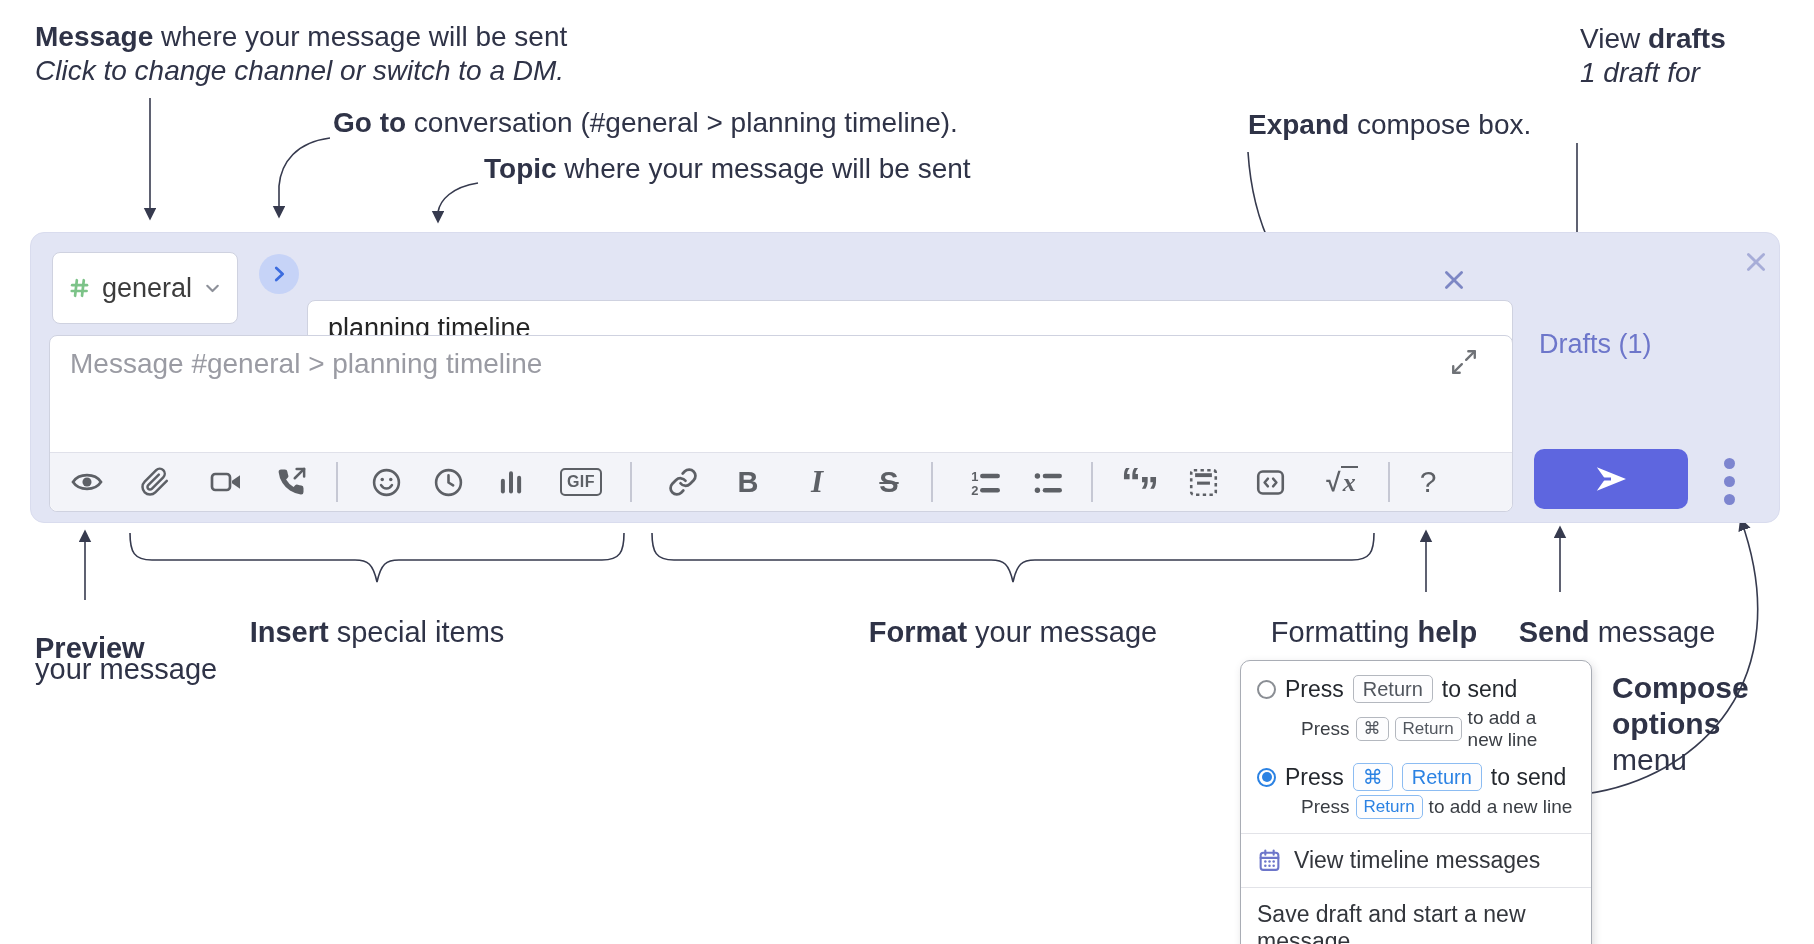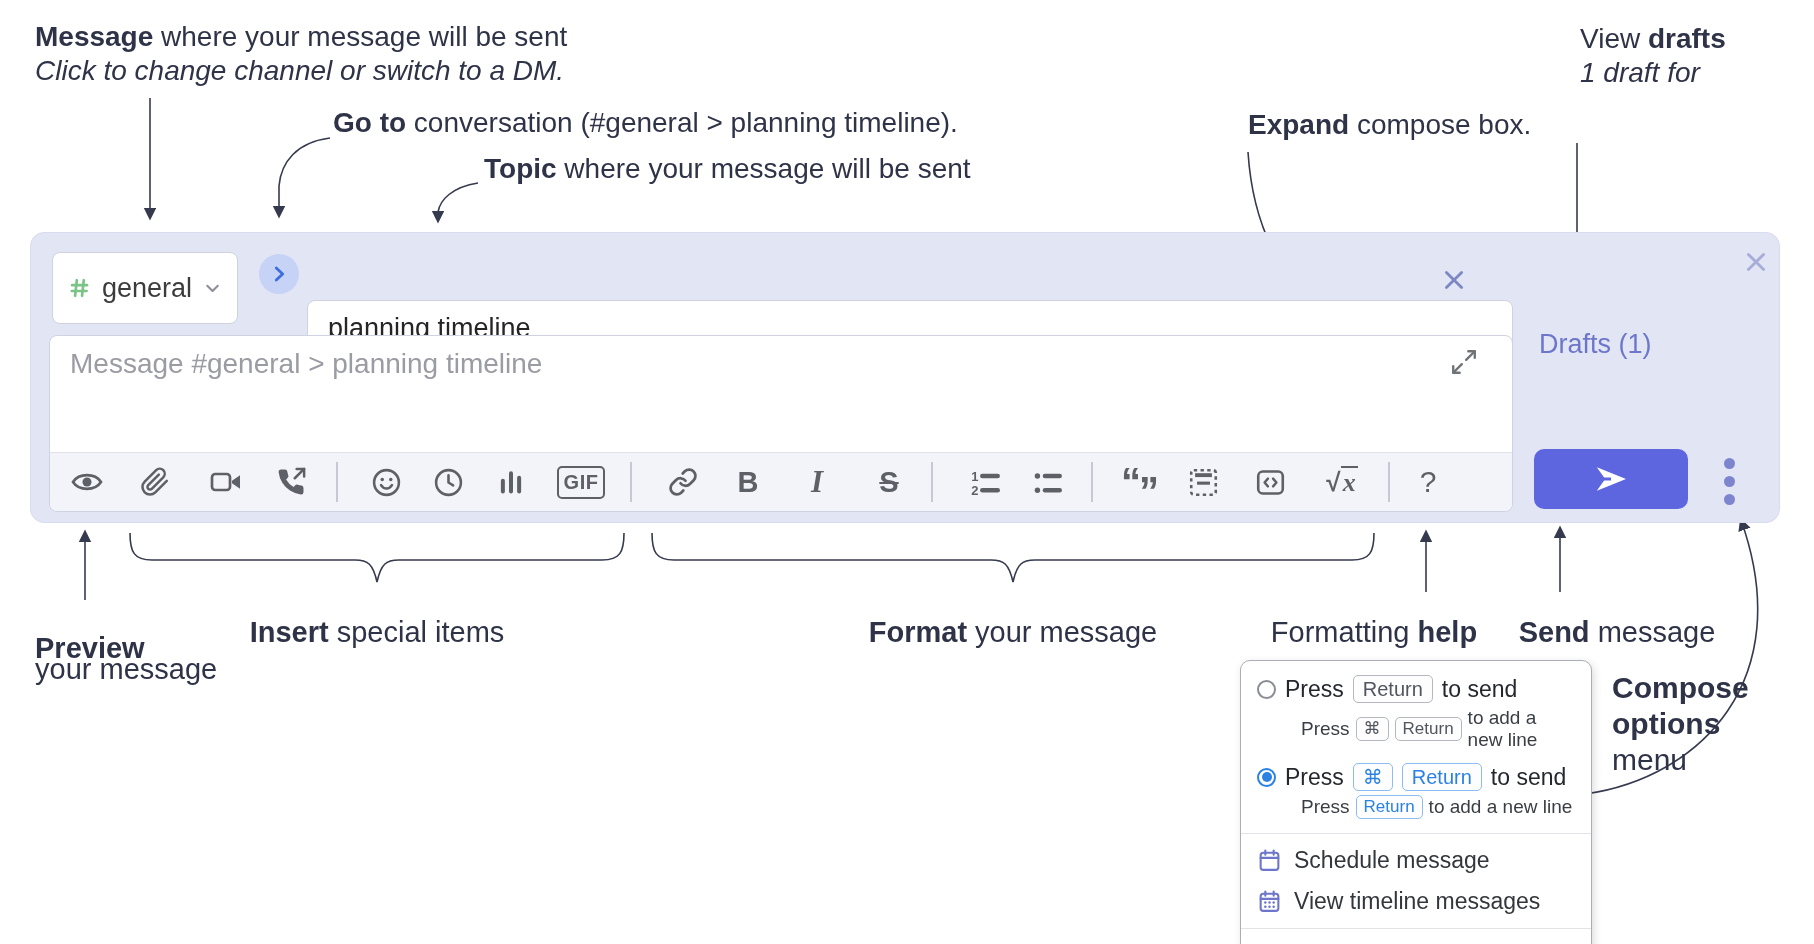--- a/index.html
+++ b/index.html
@@ -43,21 +43,21 @@
   .expand-btn { position:absolute; right:32px; top:12px; width:30px; height:30px; cursor:pointer; }
 
   .toolbar { position:absolute; left:0; bottom:0; width:100%; height:58px; background:#f3f4f9;
     border-top:1px solid #e0e1ea; border-radius:0 0 8px 8px; }
   .tbtn { position:absolute; top:5px; width:46px; height:48px; display:flex; align-items:center;
     justify-content:center; color:#5d6066; cursor:pointer; }
   .tdiv { position:absolute; top:9px; width:2px; height:40px; background:#c6c8d4; }
   .txt-icon { font-size:29px; font-weight:bold; color:#5d6066; }
   .italic-icon { font-family:"Liberation Serif", serif; font-style:italic; font-size:31px; }
   .strike-icon { text-decoration:line-through; }
-  .gif-icon { font-size:20px; font-weight:bold; border:2.4px solid #5d6066; border-radius:5px;
+  .gif-icon { font-size:16px; font-weight:bold; border:2.4px solid #5d6066; border-radius:5px;
     padding:3px 5px; letter-spacing:0.5px; }
   .quote-icon { font-size:40px; font-weight:bold; line-height:10px; letter-spacing:-2px; }
   .quote-close { display:inline-block; transform:translateY(9px); }
   .sqrt-icon { font-size:26px; font-weight:bold; white-space:nowrap; }
   .sqrt-x { font-family:"Liberation Serif", serif; font-style:italic; border-top:2.4px solid #5d6066; padding:0 2px; }
   .help-icon { font-size:30px; font-weight:bold; }
 
   .drafts-link { position:absolute; left:1508px; top:96px; font-size:27px; color:#6d76ca; cursor:pointer; }
   .send-btn { position:absolute; left:1503px; top:216px; width:154px; height:60px; background:#5e66df;
     border:none; border-radius:10px; display:flex; align-items:center; justify-content:center; cursor:pointer; }
@@ -395,31 +395,20 @@
     <div class="pop-div"></div>
 
     <div class="pop-item">
       <svg width="25" height="25" viewBox="0 0 24 24">
         <g fill="none" stroke="#6d76ca" stroke-width="2" stroke-linecap="round">
           <rect x="3.5" y="4.5" width="17" height="16.5" rx="2.5"></rect>
           <line x1="8" y1="2.5" x2="8" y2="6.5"></line>
           <line x1="16" y1="2.5" x2="16" y2="6.5"></line>
           <line x1="3.5" y1="9.5" x2="20.5" y2="9.5"></line>
         </g>
-      </svg>
-      <span>Schedule message</span>
-    </div>
-    <div class="pop-item">
-      <svg width="25" height="25" viewBox="0 0 24 24">
-        <g fill="none" stroke="#6d76ca" stroke-width="2" stroke-linecap="round">
-          <rect x="3.5" y="4.5" width="17" height="16.5" rx="2.5"></rect>
-          <line x1="8" y1="2.5" x2="8" y2="6.5"></line>
-          <line x1="16" y1="2.5" x2="16" y2="6.5"></line>
-          <line x1="3.5" y1="9.5" x2="20.5" y2="9.5"></line>
-        </g>
         <g fill="#6d76ca">
           <circle cx="8" cy="13" r="1.2"></circle>
             <circle cx="12" cy="13" r="1.2"></circle>
             <circle cx="16" cy="13" r="1.2"></circle>
           <circle cx="8" cy="17" r="1.2"></circle>
             <circle cx="12" cy="17" r="1.2"></circle>
             <circle cx="16" cy="17" r="1.2"></circle>
         </g>
       </svg>
       <span>View timeline messages</span>

